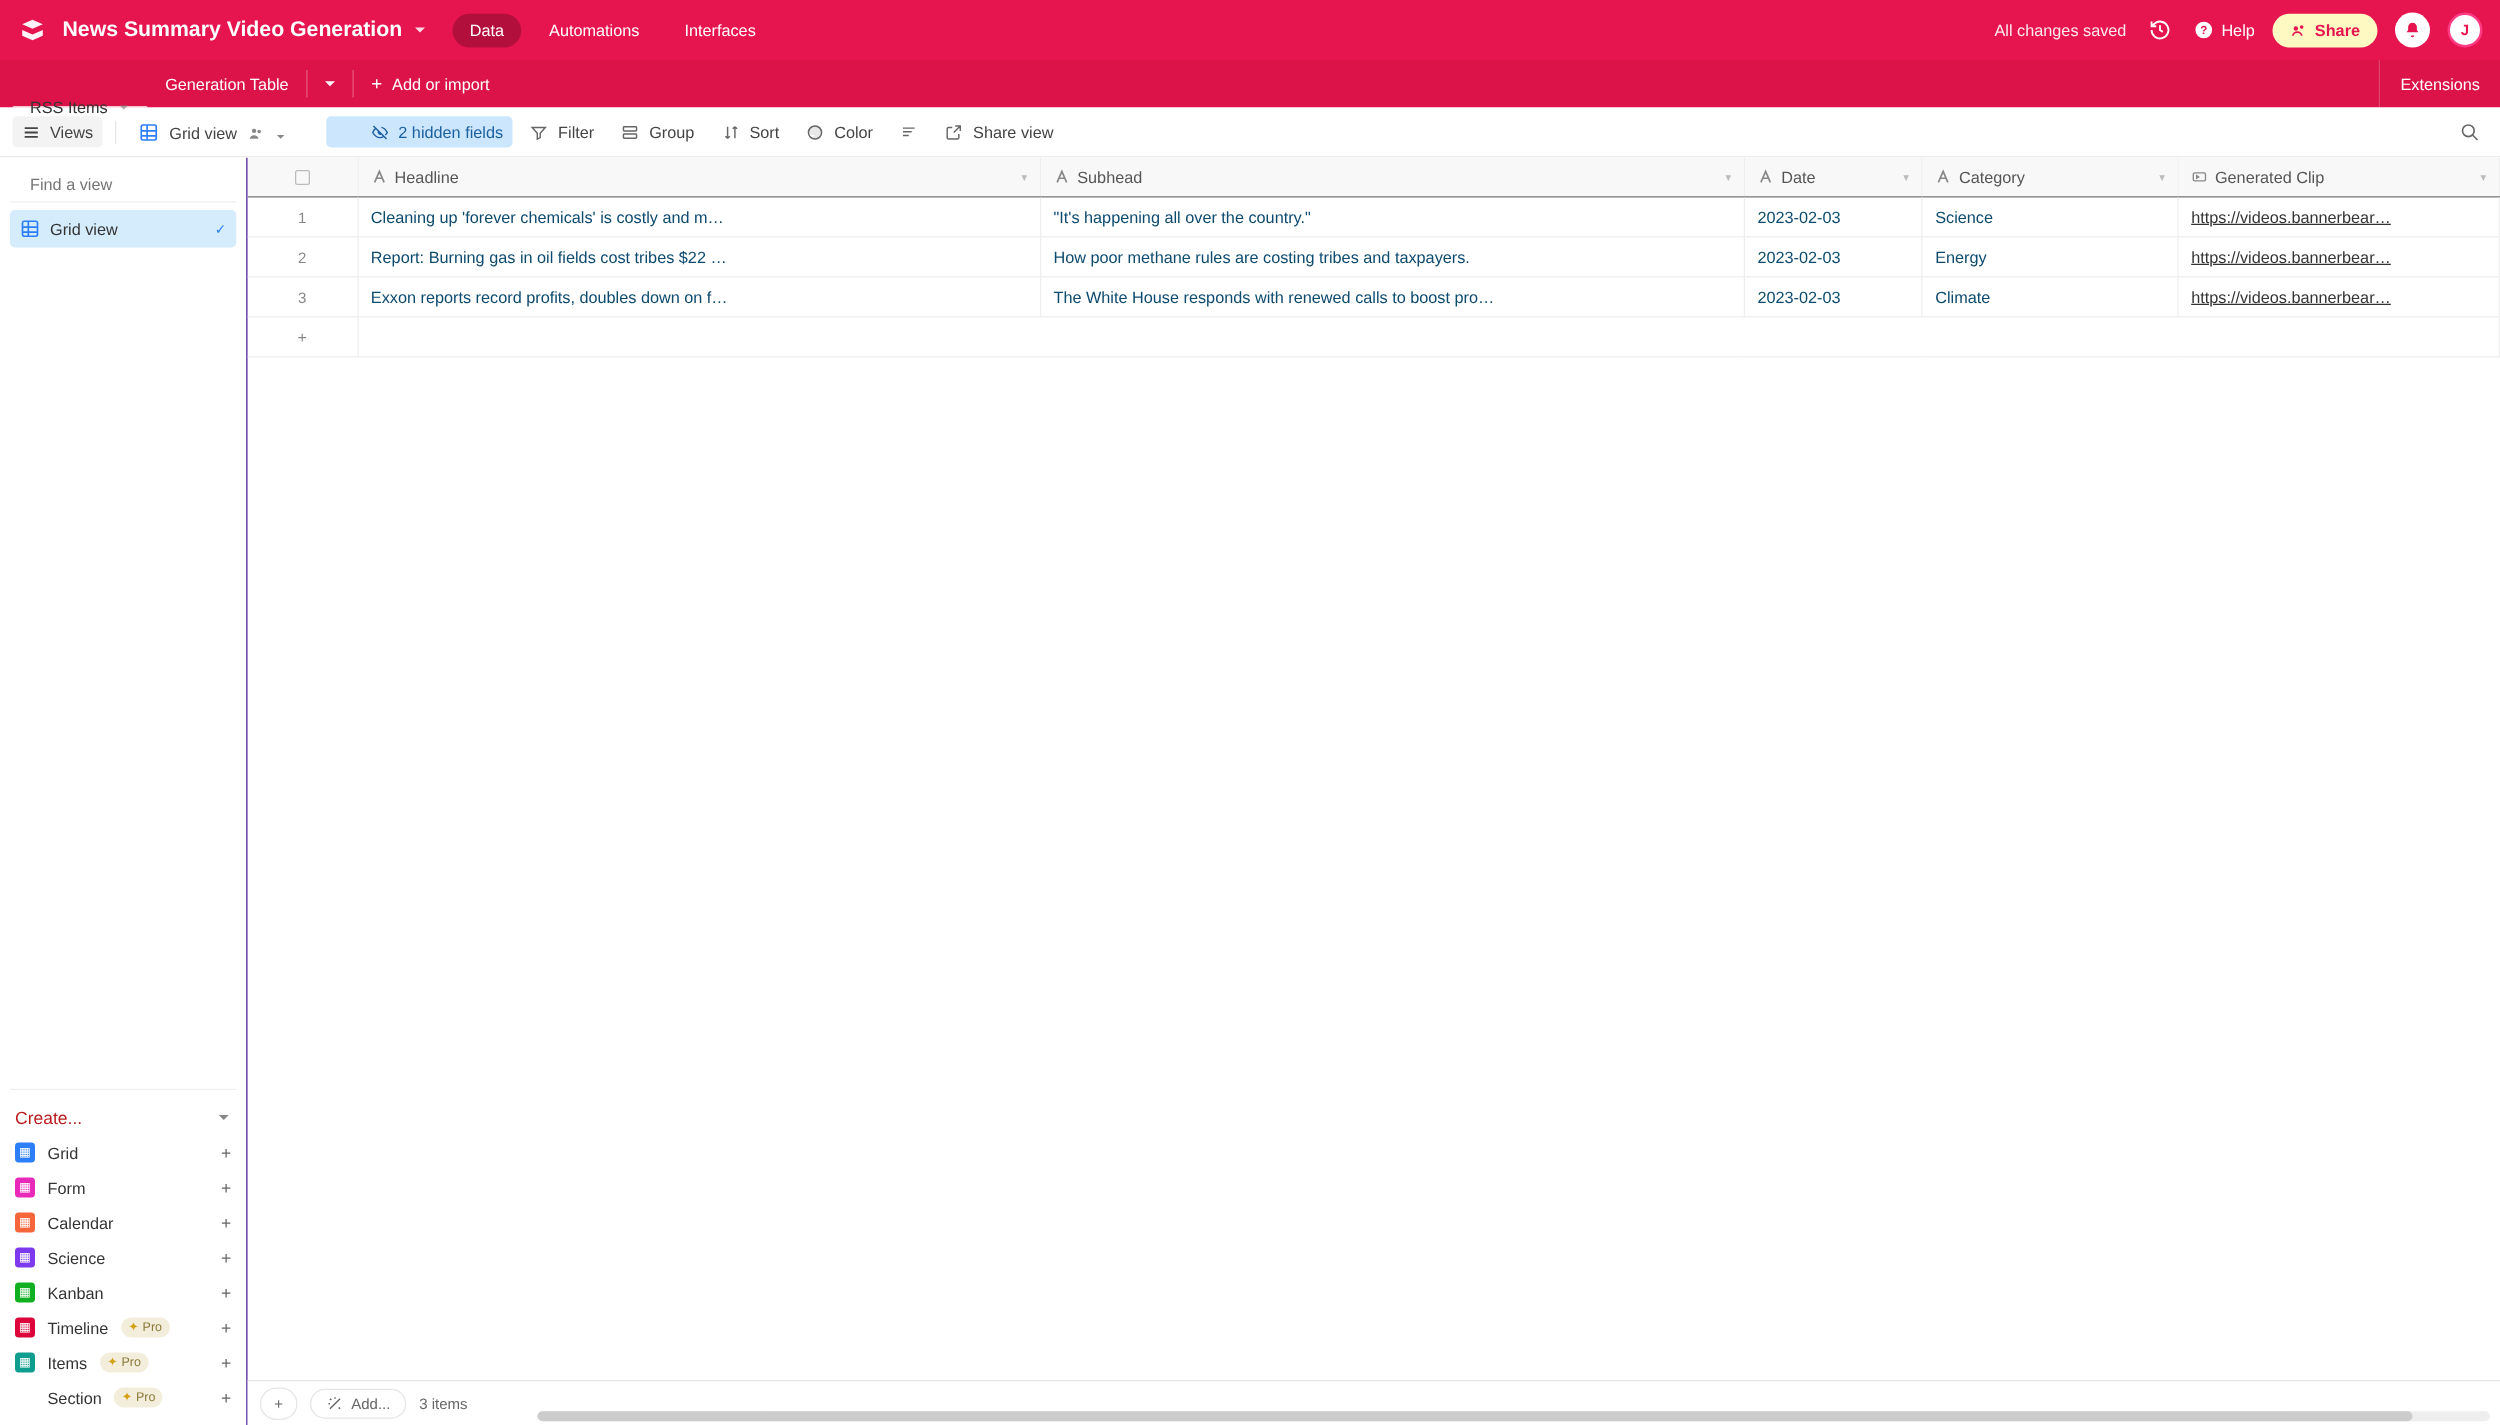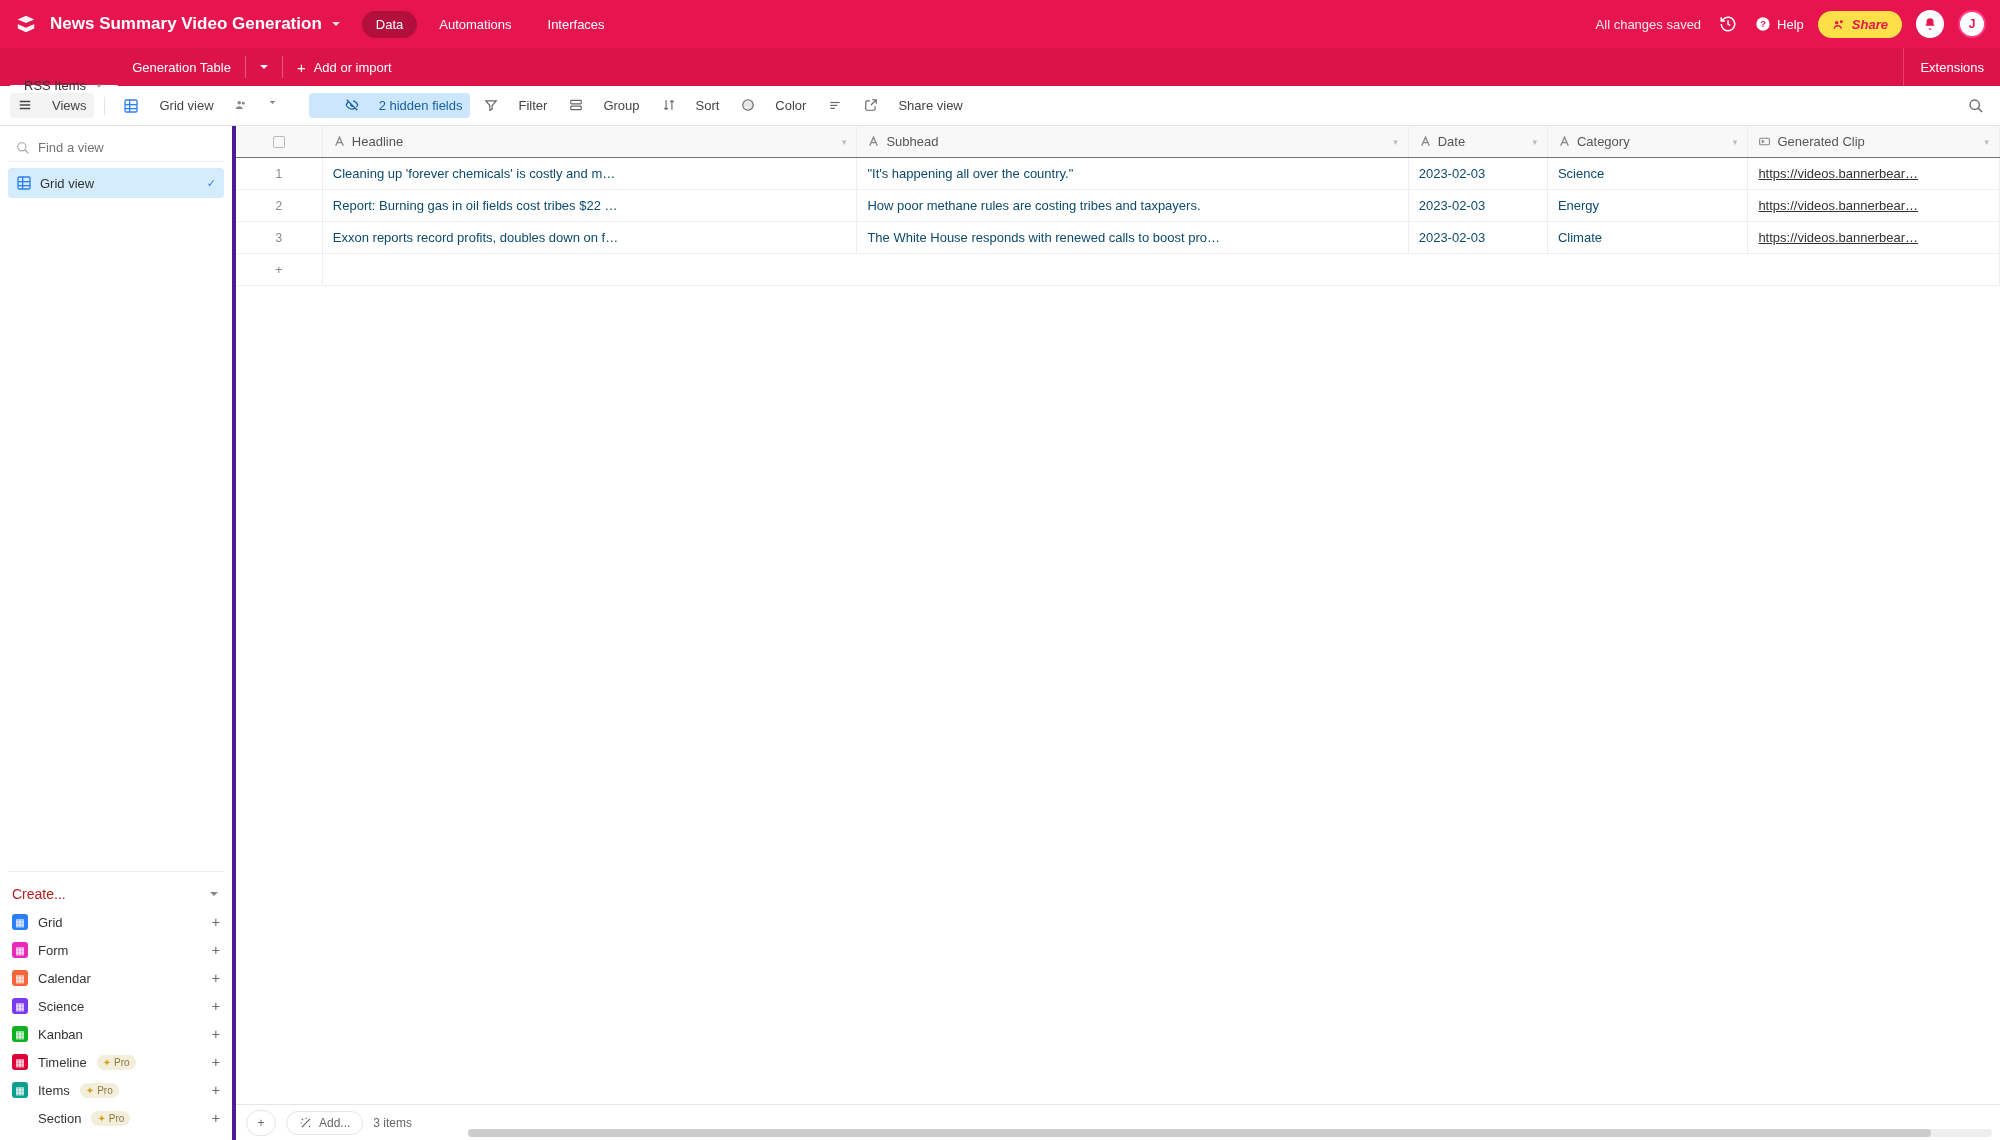--- a/index.html
+++ b/index.html
@@ -13,50 +13,50 @@
 .base-title { font-size: 17px; font-weight: 600; display:flex; align-items:center; gap:8px; }
 .base-title .chev { opacity:.85; }
 .header-tabs { display:flex; align-items:center; gap:8px; margin-left:8px; }
 .header-tab { padding: 6px 14px; border-radius: 14px; color:#fff; font-size:13px; cursor:pointer; }
 .header-tab.active { background: rgba(0,0,0,.22); font-weight:500; }
 .header-spacer { flex:1; }
 .header-right { display:flex; align-items:center; gap:14px;text-align:center; }
 .saved { font-size:13px; opacity:.9; }
 .icon-btn { width:26px; height:26px; display:flex; align-items:center; justify-content:center; cursor:pointer; }
 .help { display:flex; align-items:center; gap:6px; cursor:pointer; font-size:13px; }
-.share-btn { background:#fde047; color:#e6144f; border-radius:16px; padding:6px 14px; font-weight:600; display:flex; align-items:center; gap:6px; cursor:pointer; font-size:13px;font-style:italic; }
+.share-btn { background:#fef9c3; color:#e6144f; border-radius:16px; padding:6px 14px; font-weight:600; display:flex; align-items:center; gap:6px; cursor:pointer; font-size:13px; }
 .circle-btn { width:28px; height:28px; border-radius:50%; background:#fff; display:flex; align-items:center; justify-content:center; cursor:pointer; }
 .avatar { width:28px; height:28px; border-radius:50%; background:#fff; border:2px solid #ff3b84; display:flex; align-items:center; justify-content:center; color:#e6144f; font-weight:600; font-size:12px; cursor:pointer; }
 
 
 .tables-bar { background:#dc1348; display:flex; align-items:stretch; height:38px; padding-left:10px; }
 .table-tab { display:flex; align-items:center; gap:8px; padding:0 14px; color:#fff; font-size:13px; cursor:pointer; position:relative; }
 .table-tab.active { background:#fff; color:#333; border-radius:6px 6px 0 0; font-weight:500;margin-top:37px; }
 .table-tab .chev { opacity:.7; font-size:10px; }
 .tab-divider { width:1px; background:rgba(255,255,255,.3); margin:8px 0; }
 .tab-chev-only { display:flex; align-items:center; padding:0 12px; color:#fff; cursor:pointer; }
 .add-import { display:flex; align-items:center; gap:8px; color:#fff; padding:0 14px; cursor:pointer; font-size:13px; }
 .tables-spacer { flex:1; }
 .extensions { color:#fff; padding:0 16px; display:flex; align-items:center; cursor:pointer; font-size:13px; border-left:1px solid rgba(255,255,255,.2); }
 
 
 .toolbar { background:#fff; border-bottom:1px solid #e5e5e5; height:40px; display:flex; align-items:center; padding:0 10px; gap:6px; }
-.tool-btn { display:flex; align-items:flex-start; gap:20px; padding:5px 8px; border-radius:4px; cursor:pointer; font-size:13px; color:#444; }
+.tool-btn { display:flex; align-items:flex-end; gap:8px; padding:5px 8px; border-radius:4px; cursor:pointer; font-size:13px; color:#444; }
 .tool-btn.views { background:#f3f3f3; font-weight:500; }
 .tool-sep { width:1px; height:18px; background:#e5e5e5; margin:0 4px; }
 .tool-btn.gridview { font-weight:500; }
 .tool-btn.hidden-fields { background:#cce7fd; color:#1a5fa0;padding-left:36px; }
 .toolbar-spacer { flex:1; }
 .search-icon { padding:6px; cursor:pointer; color:#666; }
 
 
 .main { flex:1; display:flex; overflow:hidden; background:#fff; }
 
 
-.sidebar { width:236px; border-right:4px solid #4c1d95; display:flex; flex-direction:column; padding:8px; }
+.sidebar { width:198px; border-right:1px solid #4c1d95; display:flex; flex-direction:column; padding:8px; }
 .find-view { display:flex; align-items:center; gap:8px; padding:6px 8px; color:#999; border-bottom:1px solid #eee; margin-bottom:6px; }
 .find-view input { border:none; outline:none; font-size:13px; flex:1; background:transparent; }
 .view-item { display:flex; align-items:center; gap:8px; padding:7px 8px; border-radius:4px; cursor:pointer; font-size:13px; }
 .view-item.active { background:#d4ecfc; }
 .view-item .check { margin-left:auto; color:#2d7ff9; font-size:11px; }
 .sidebar-spacer { flex:1; }
 .create-section { border-top:1px solid #eee; padding-top:8px; }
 .create-header { display:flex; align-items:center; justify-content:space-between; padding:6px 4px; color:#b91c1c; font-size:14px; cursor:pointer;text-align:center; }
 .create-item { display:flex; align-items:center; gap:10px; padding:6px 4px; cursor:pointer; font-size:13px; color:#333; }
 .create-item .plus { margin-left:auto; color:#666; font-size:14px; }

